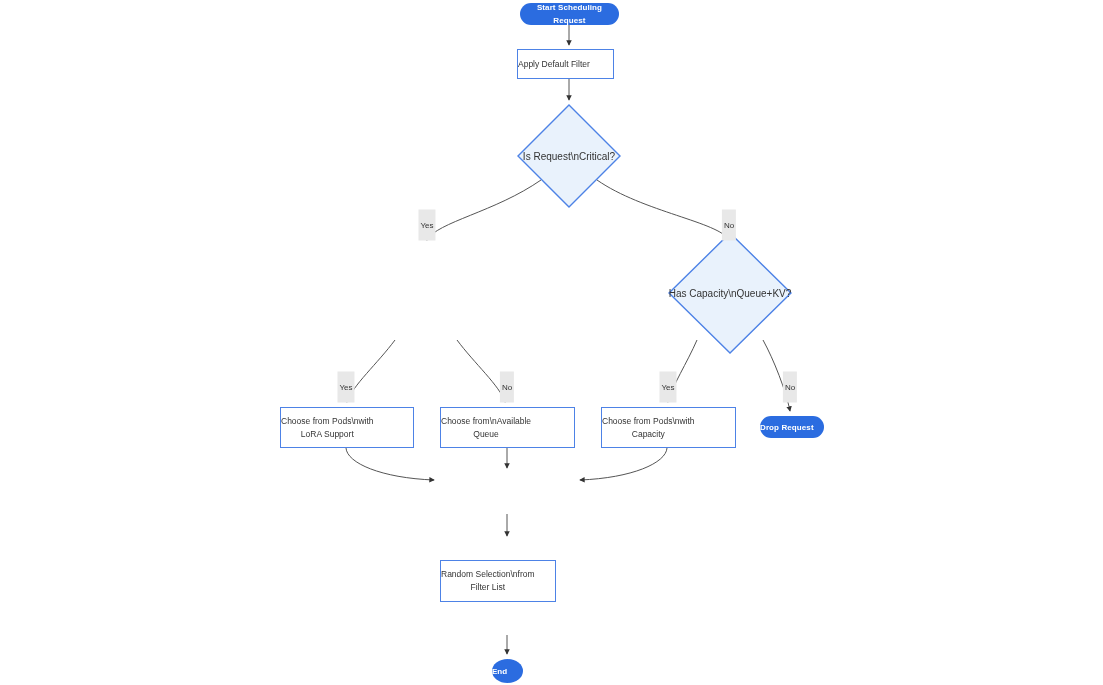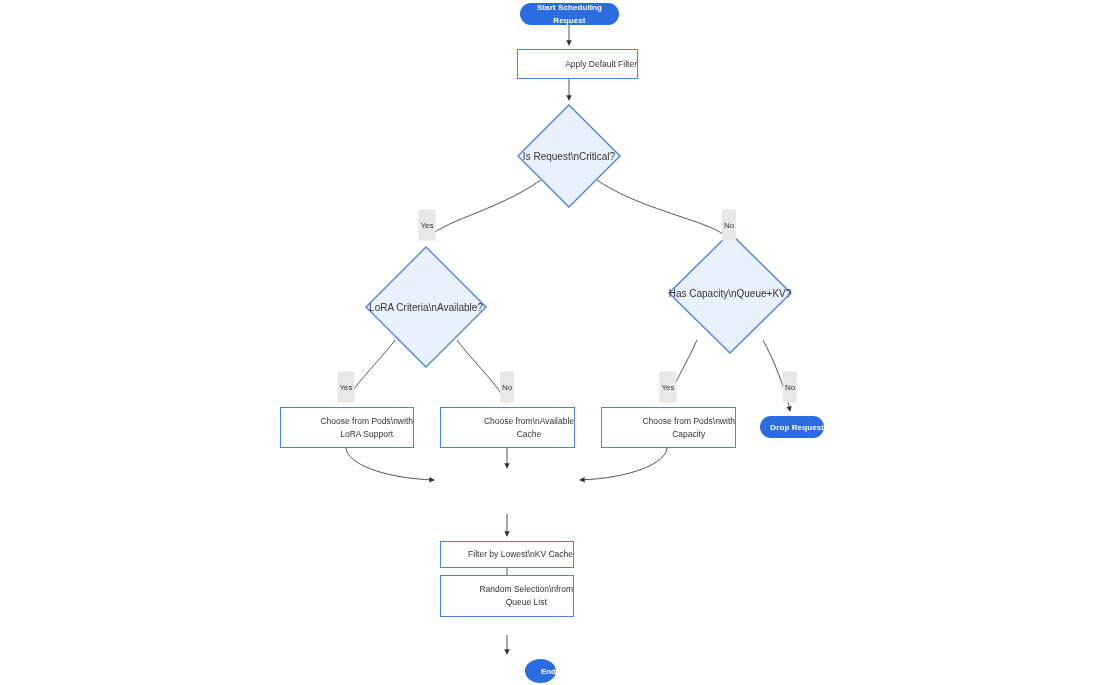--- a/index.html
+++ b/index.html
@@ -7,39 +7,39 @@
     width:1103px; height:685px;
     background:#ffffff;
     font-family:"Liberation Sans","DejaVu Sans",sans-serif;
     overflow:hidden;
   }
   .canvas { position:relative; width:1103px; height:685px; background:var(--canvas_bg,#fff); }
   .edges  { position:absolute; left:0; top:0; width:1103px; height:685px; }
 
   .node {
     position:absolute; box-sizing:border-box;
-    display:flex; align-items:center; justify-content:flex-end;
+    display:flex; align-items:center; justify-content:flex-start;
     text-align:center; color:var(--node_text,#333);
     font-size:8.5px; line-height:13px;
   }
   .rect {
     background:var(--rect_fill,#fff);
     border:1.4px solid var(--rect_border,#4d82e6);
   }
   .rect .lines span { display:block; }
   .pill {
     background:var(--primary_fill,#2b6ce0);
     color:var(--primary_text,#fff);
     border-radius:12px; font-weight:700; font-size:8px;
     letter-spacing:.1px;
   }
   .ellipse {
     background:var(--primary_fill,#2b6ce0);
     color:var(--primary_text,#fff);
-    border-radius:50%; font-weight:700; font-size:8px;margin-left:33px;
+    border-radius:50%; font-weight:700; font-size:8px;
   }
   .dnode { position:absolute; }
   .dnode svg { position:absolute; left:0; top:0; }
   .dlabel {
     position:absolute; left:0; top:0; right:0; bottom:0;
     display:flex; align-items:center; justify-content:center;
     font-size:10px; color:var(--node_text,#333); white-space:nowrap;
   }
   .elabel {
     position:absolute; transform:translate(-50%,-50%);
@@ -74,79 +74,70 @@
       <path d="M507,514 L507,536" marker-end="url(#arrow)"></path>
       <path d="M507,568 L507,588" marker-end="url(#arrow)"></path>
       <path d="M507,635 L507,654" marker-end="url(#arrow)"></path>
     </g>
   </svg>
 
   <div class="node pill" style="left:520px;top:3px;width:99px;height:22px">
     <span>Start Scheduling Request</span>
   </div>
 
-  <div class="node rect" style="left:517px;top:49px;width:121px;height:30px">
+  <div class="node rect" style="left:517px;top:49px;width:97px;height:30px">
     <span>Apply Default Filter</span>
   </div>
 
   <div class="dnode" style="left:517px;top:104px;width:104px;height:104px">
     <svg width="104" height="104" viewBox="0 0 104 104">
       <polygon points="52,1 103,52 52,103 1,52" fill="#e9f2fc" stroke="#4d82e6" stroke-width="1.4"></polygon>
     </svg>
     <div class="dlabel">Is Request\nCritical?</div>
   </div>
 
-  <div class="dnode" style="left:365px;top:246px;width:122px;height:122px">
-    <svg width="122" height="122" viewBox="0 0 122 122">
-      <polygon points="61,1 121,61 61,121 1,61" fill="#e9f2fc" stroke="#4d82e6" stroke-width="1.4"></polygon>
-    </svg>
-    <div class="dlabel">LoRA Criteria\nAvailable?</div>
-  </div>
 
   <div class="dnode" style="left:668px;top:232px;width:124px;height:122px">
     <svg width="124" height="122" viewBox="0 0 124 122">
       <polygon points="62,1 123,61 62,121 1,61" fill="#e9f2fc" stroke="#4d82e6" stroke-width="1.4"></polygon>
     </svg>
     <div class="dlabel">Has Capacity\nQueue+KV?</div>
   </div>
 
   <div class="node rect" style="left:280px;top:407px;width:134px;height:41px">
     <div class="lines">
       <span>Choose from Pods\nwith</span>
       <span>LoRA Support</span>
     </div>
   </div>
 
   <div class="node rect" style="left:440px;top:407px;width:135px;height:41px">
     <div class="lines">
       <span>Choose from\nAvailable</span>
-      <span>Cache</span>
+      <span>Queue</span>
     </div>
   </div>
 
   <div class="node rect" style="left:601px;top:407px;width:135px;height:41px">
     <div class="lines">
       <span>Choose from Pods\nwith</span>
       <span>Capacity</span>
     </div>
   </div>
 
   <div class="node pill" style="left:760px;top:416px;width:64px;height:22px">
     <span>Drop Request</span>
   </div>
 
 
-  <div class="node rect" style="left:440px;top:541px;width:134px;height:27px">
-    <span>Filter by Lowest\nKV Cache</span>
-  </div>
 
-  <div class="node rect" style="left:440px;top:575px;width:134px;height:42px">
+  <div class="node rect" style="left:440px;top:560px;width:116px;height:42px">
     <div class="lines">
       <span>Random Selection\nfrom</span>
-      <span>Queue List</span>
+      <span>Filter List</span>
     </div>
   </div>
 
   <div class="node ellipse" style="left:492px;top:659px;width:31px;height:24px">
     <span>End</span>
   </div>
 
   <div class="elabel" style="left:427px;top:225px">Yes</div>
   <div class="elabel" style="left:729px;top:225px">No</div>
   <div class="elabel" style="left:346px;top:387px">Yes</div>

